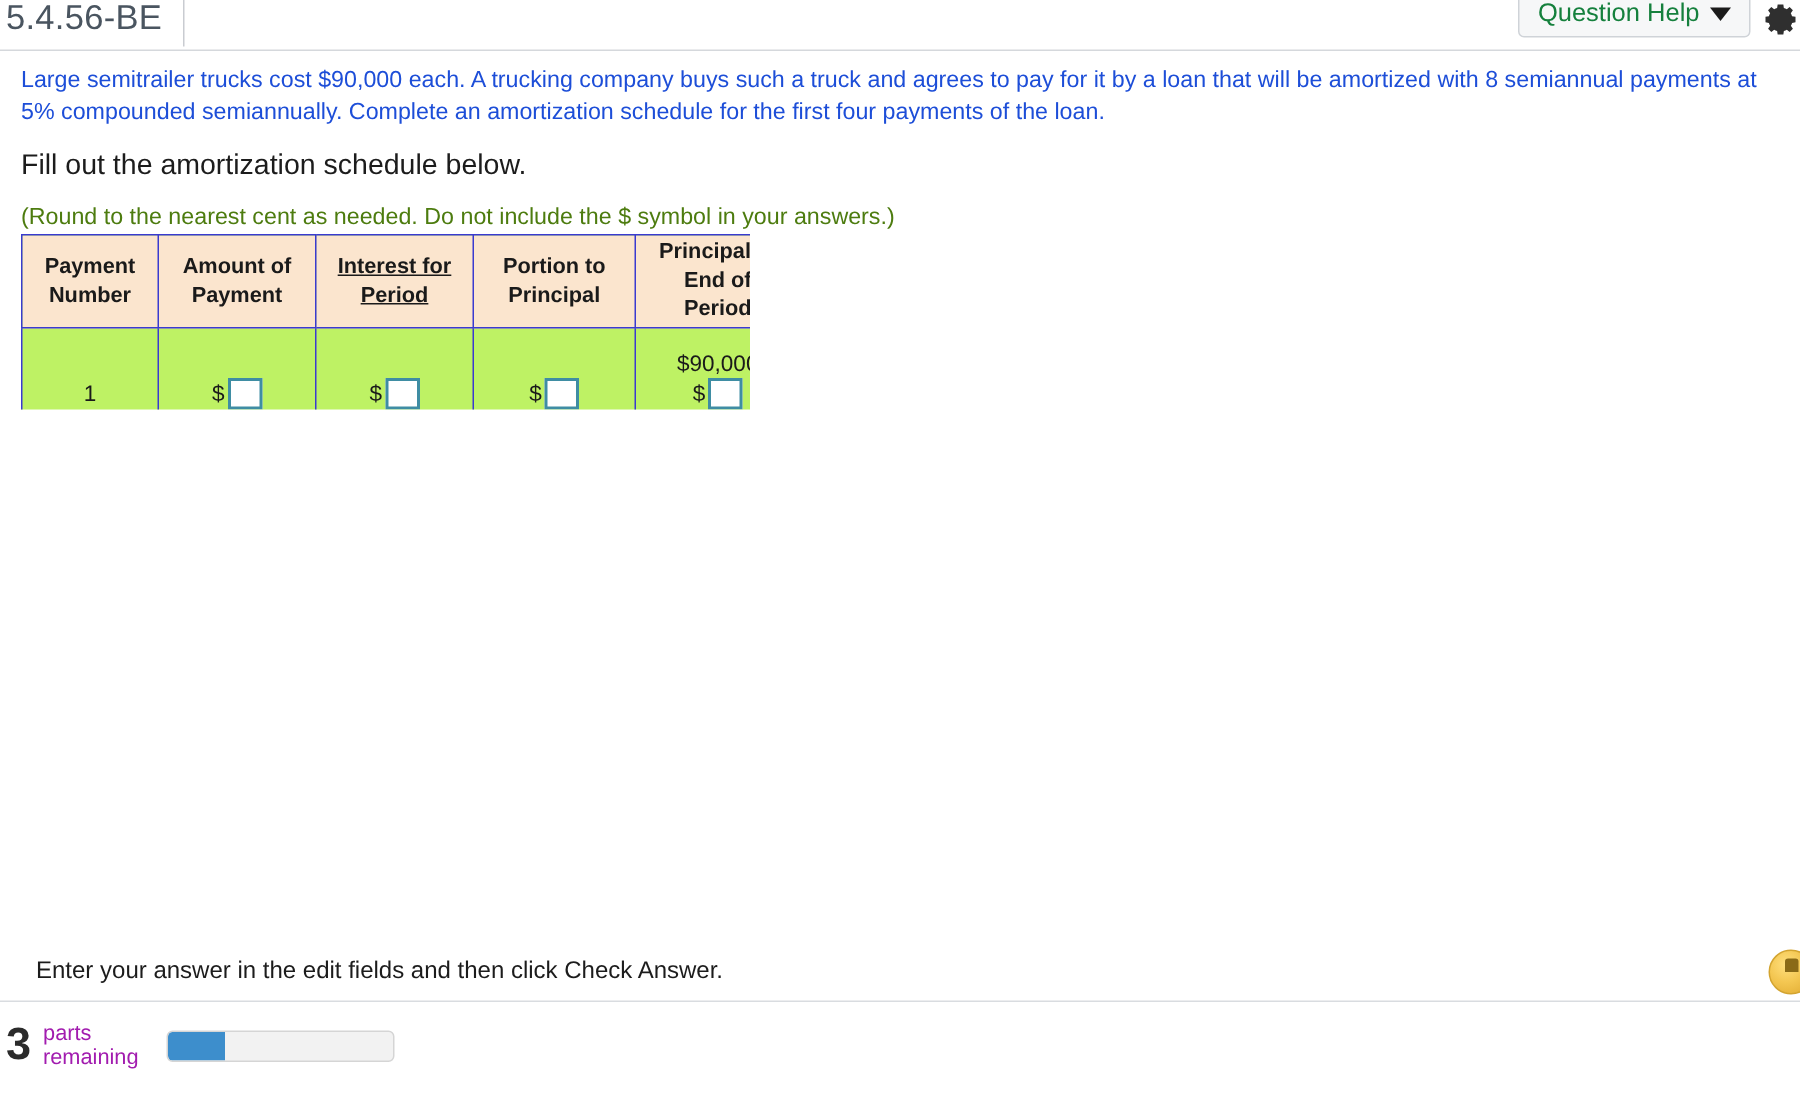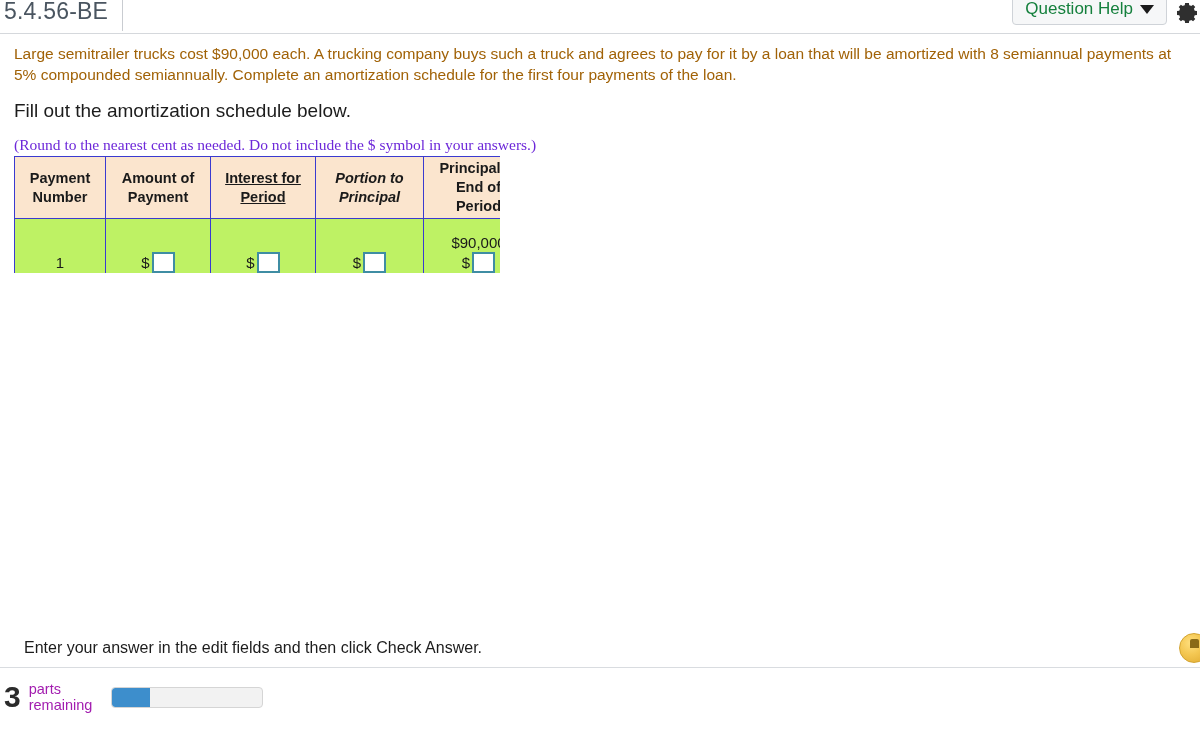--- a/index.html
+++ b/index.html
@@ -95,38 +95,37 @@
     box-sizing: border-box;
   }
 
   .prompt {
     position: absolute;
     left: 14px;
     top: 11px;
     width: 1175px;
     font-size: 15.5px;
     line-height: 21px;
-    color: #a16207;
+    color: #1d4ed8;
   }
 
   .instruction {
     position: absolute;
     left: 14px;
     top: 68px;
     font-size: 19px;
     color: #1c1c1c;
   }
 
   .round-note {
     position: absolute;
     left: 14px;
     top: 104px;
     font-size: 15.5px;
-    color: #6d28d9;
-    font-family: Liberation Serif, serif;
+    color: #4d7c0f;
   }
 
   
   .table-clip {
     position: absolute;
     left: 14px;
     top: 124px;
     width: 486px;
     height: 117px;
     overflow: hidden;
@@ -150,21 +149,21 @@
     color: #1a1a1a;
     font-size: 14.5px;
     font-weight: bold;
     line-height: 19px;
     height: 56px;
     padding: 2px 3px;
   }
   .col-1 { width: 84px; }
   .col-2 { width: 98px; margin-top: 12px; }
   .col-3 { width: 98px; text-decoration: underline; }
-  .col-4 { width: 101px; font-style: italic; }
+  .col-4 { width: 101px; }
   .col-5 { width: 103px; }
 
   table.amort td {
     height: 56px;
     font-size: 15px;
     color: #1a1a1a;
   }
 
   .cell-stack {
     display: flex;

